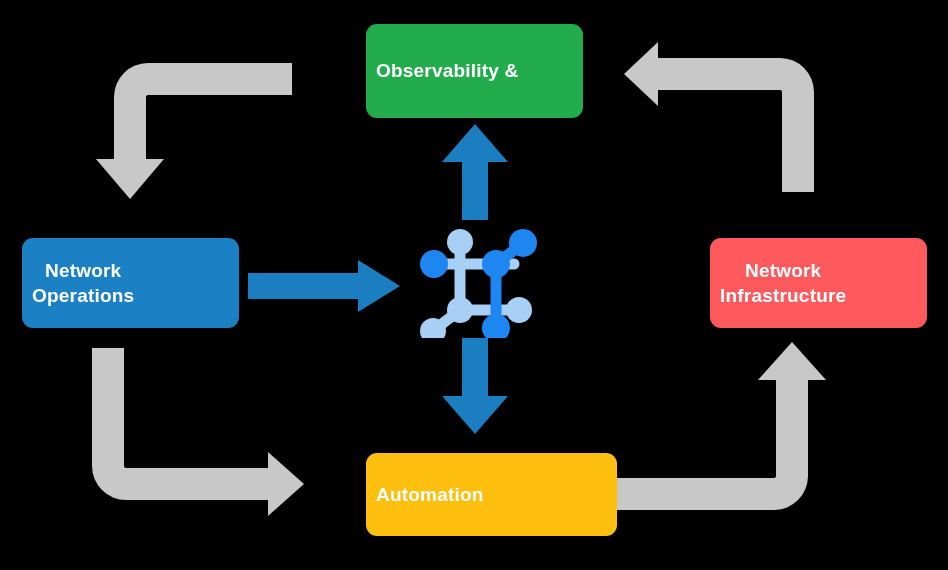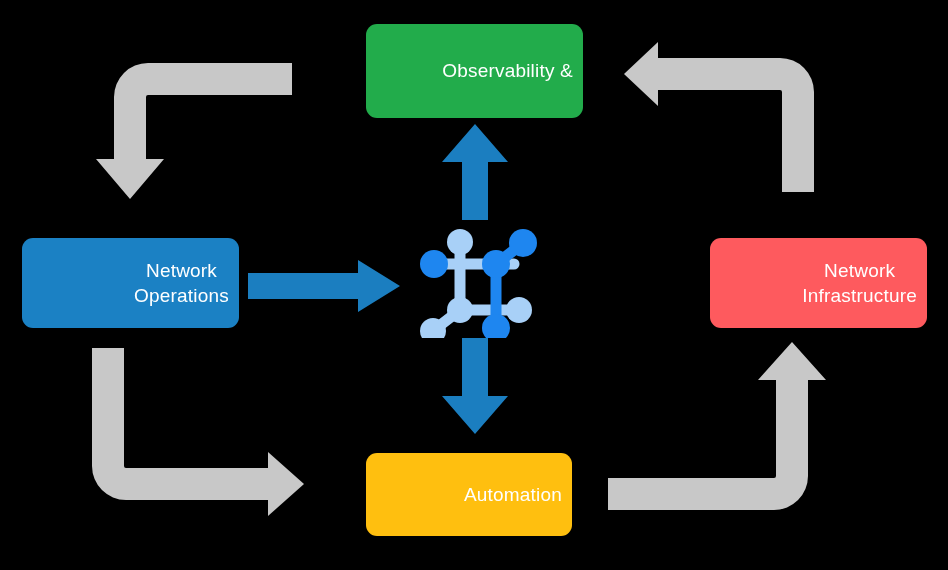--- a/index.html
+++ b/index.html
@@ -15,26 +15,26 @@
     overflow: hidden;
     font-family: "Liberation Sans", sans-serif;
   }
 
   
   .node-box {
     position: absolute;
     border-radius: 11px;
     display: flex;
     align-items: center;
-    justify-content: flex-end;
+    justify-content: flex-start;
     text-align: center;
     color: #ffffff;
     font-size: 19px;
     line-height: 1.32;
-    font-weight: 400;
+    font-weight: 700;
     letter-spacing: 0.2px;
     box-sizing: border-box;
     padding: 4px 10px;
   }
   .node-box span { display: block; }
 
   #box-observability {
     left: 366px; top: 24px;
     width: 217px; height: 94px;
     background: #22ac4b;
@@ -44,21 +44,21 @@
     width: 217px; height: 90px;
     background: #1b81c4;
   }
   #box-network-infrastructure {
     left: 710px; top: 238px;
     width: 217px; height: 90px;
     background: #fe5a5e;
   }
   #box-automation-tooling {
     left: 366px; top: 453px;
-    width: 206px; height: 83px;
+    width: 251px; height: 83px;
     background: #ffbf0f;
   }
 
   
   .arrow-svg {
     position: absolute;
     display: block;
   }
   #arrow-up-blue   { left: 440px; top: 124px; }
   #arrow-down-blue { left: 440px; top: 338px; }

